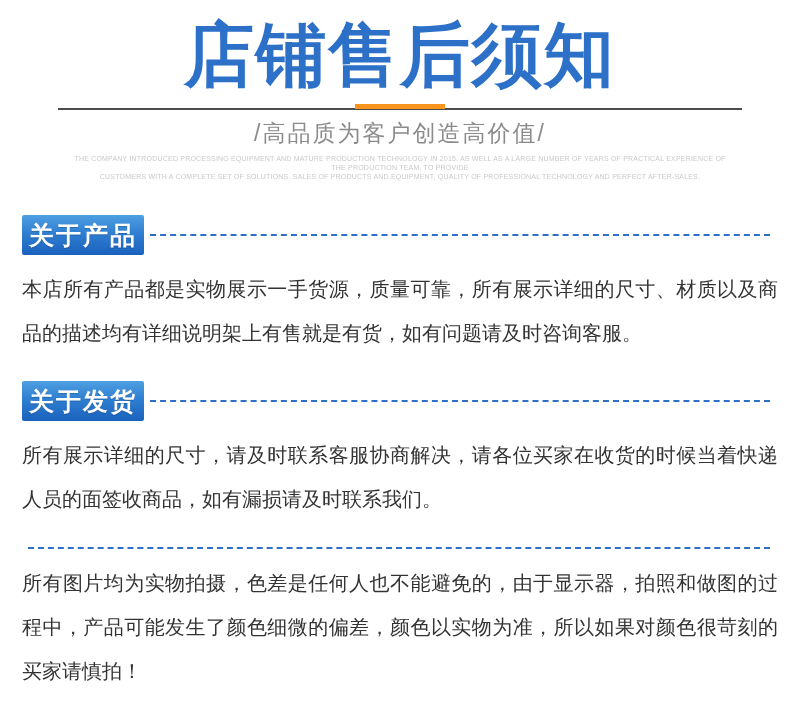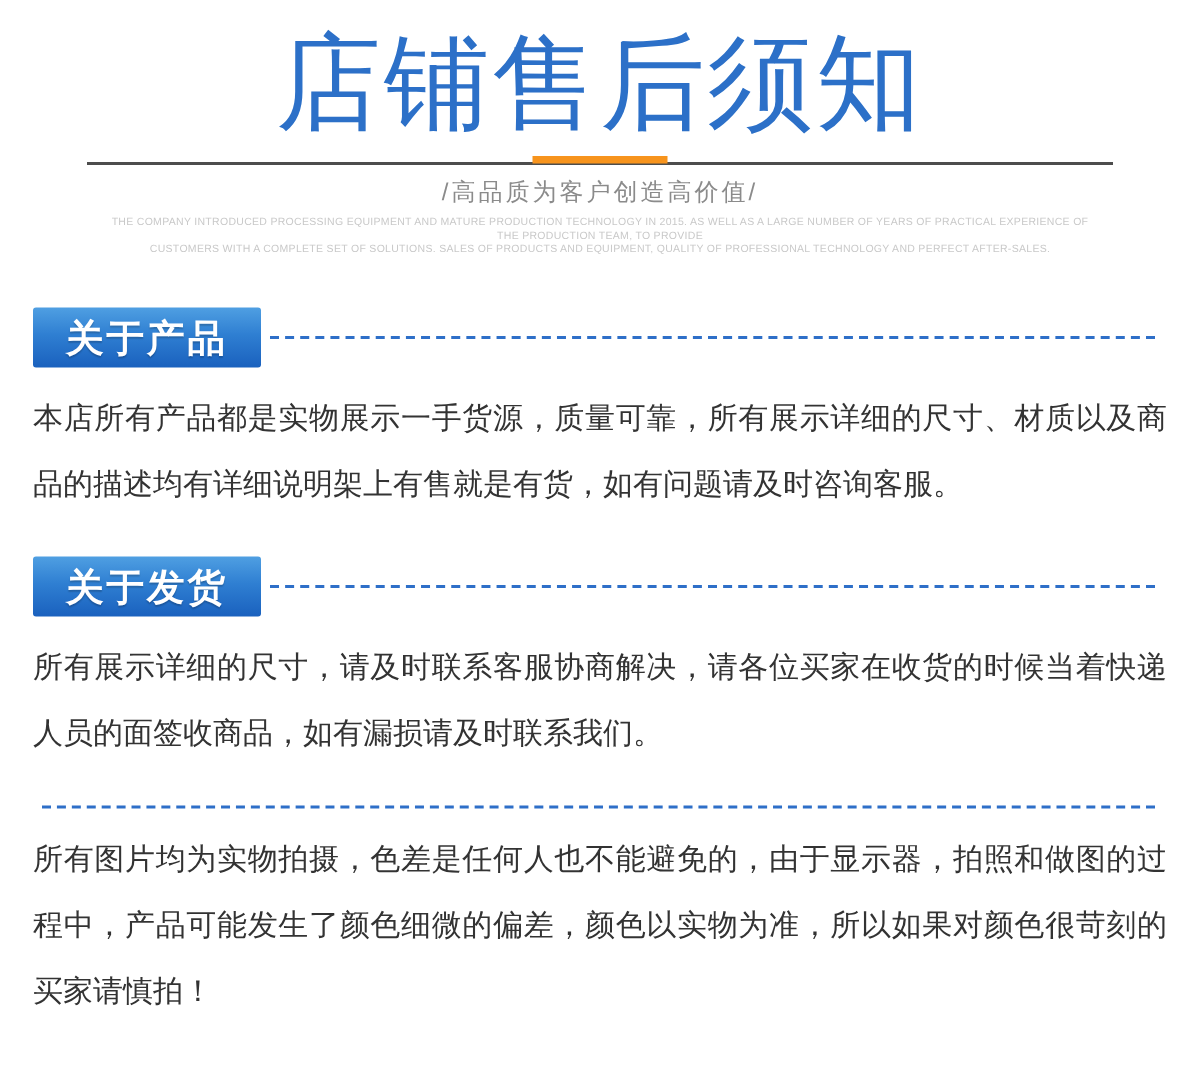--- a/index.html
+++ b/index.html
@@ -22,21 +22,21 @@
     position: relative;
     font-family: "Liberation Sans", "DejaVu Sans", sans-serif;
   }
   .page { width: 800px; height: 711px; position: relative; }
 
   .main-title {
     margin-top: 12px;
     text-align: center;
     font-size: 70px;
     line-height: 86px;
-    font-weight: normal;
+    font-weight: bold;
     letter-spacing: 2px;
     color: var(--brand-blue, #2c70c8);
   }
   .title-divider {
     position: relative;
     width: 684px;
     height: 2px;
     margin: 10px auto 0;
     background: var(--rule-gray, #4d4d4d);
   }
@@ -45,21 +45,21 @@
     left: 50%;
     transform: translateX(-50%);
     top: -4px;
     width: 90px;
     height: 5px;
     background: var(--accent-orange, #f7941d);
   }
   .subtitle {
     margin-top: 8px;
     text-align: center;
-    font-size: 16px;
+    font-size: 23px;
     letter-spacing: 2px;
     color: var(--subtitle-gray, #8b8b8b);
   }
   .tagline {
     margin: 5px auto 0;
     max-width: 660px;
     text-align: center;
     font-size: 7px;
     line-height: 9px;
     letter-spacing: 0.2px;
@@ -70,21 +70,21 @@
   .section-1 { margin-top: 34px; }
   .section-2 { margin-top: 26px; }
   .section-3 { margin-top: 26px; }
 
   .section-header {
     display: flex;
     align-items: center;
   }
   .section-badge {
     flex: 0 0 auto;
-    width: 152px;
+    width: 122px;
     height: 40px;
     display: flex;
     align-items: center;
     justify-content: center;
     border-radius: 2px;
     background: linear-gradient(180deg, var(--badge-top, #4f9fe2) 0%, #2f7fd2 45%, var(--badge-bottom, #1a61be) 100%);
     color: #ffffff;
     font-size: 25px;
     font-weight: bold;
     letter-spacing: 2px;

